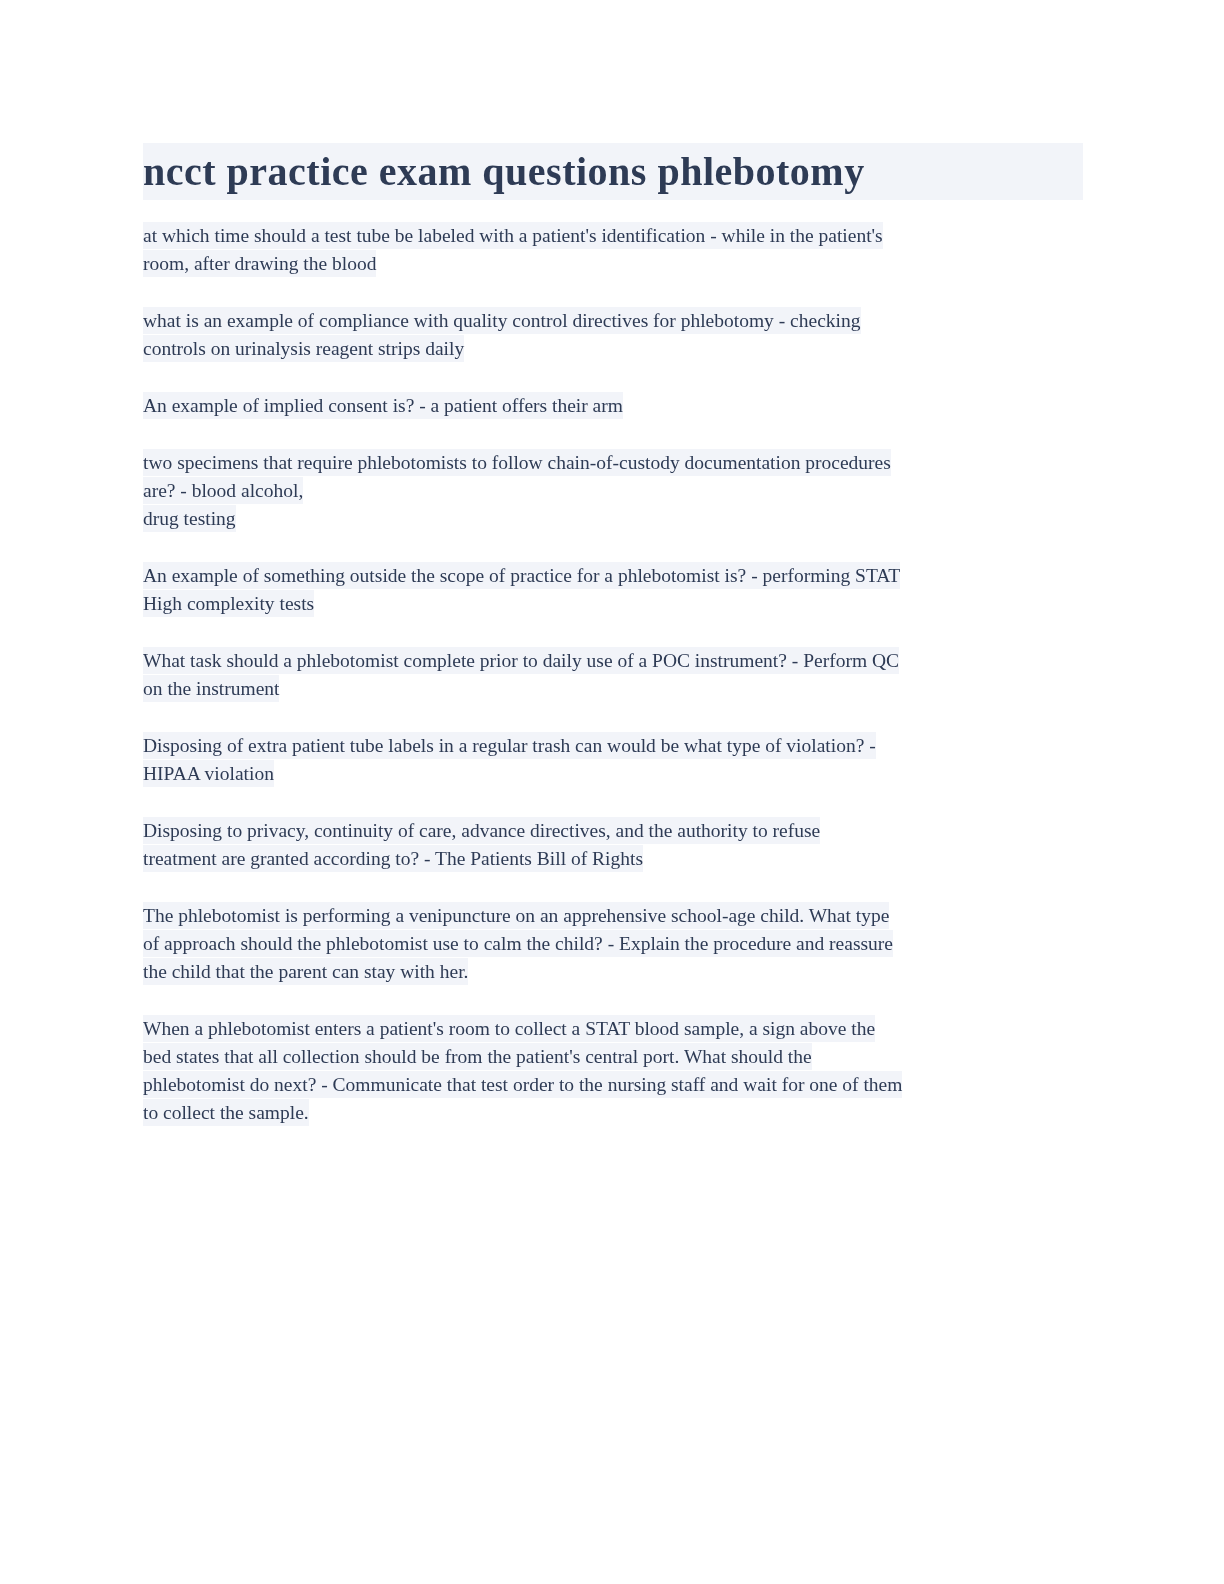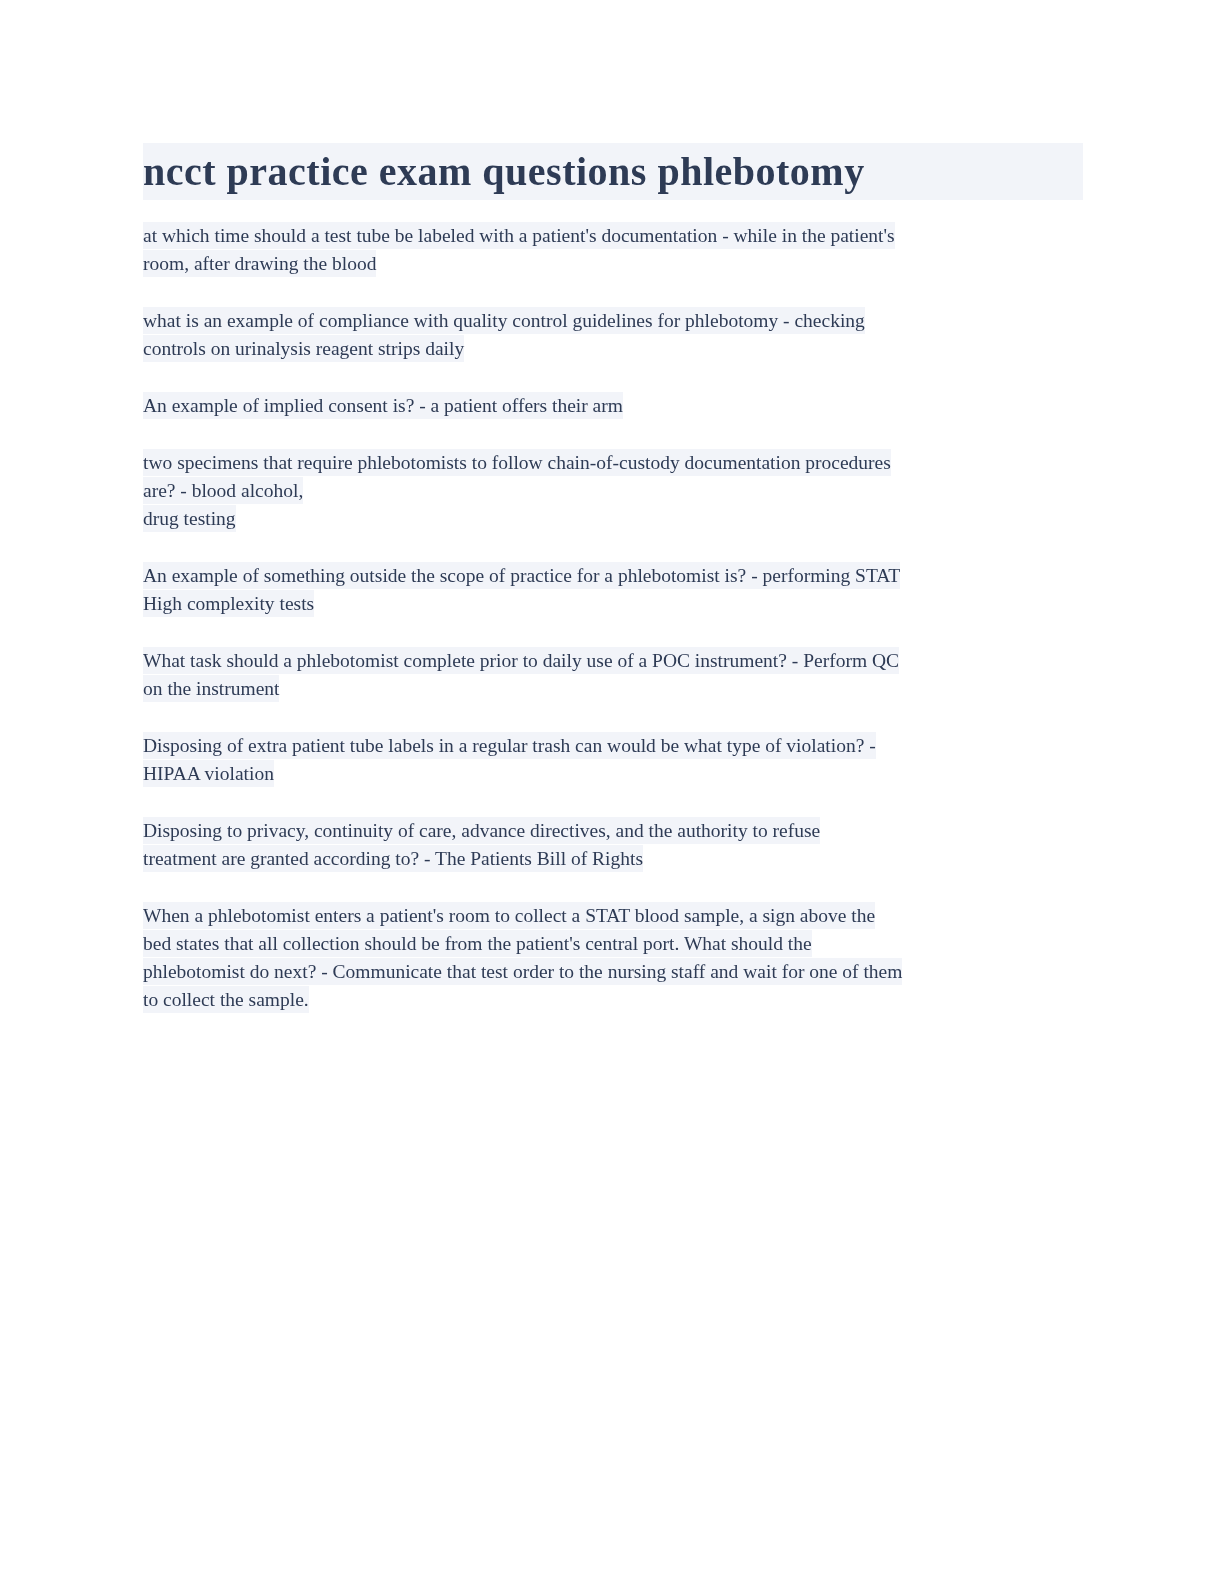--- a/index.html
+++ b/index.html
@@ -45,34 +45,37 @@
     padding: 3px 0;
   }
 </style>
 </head>
 <body>
 
 <div class="page">
 
   <h1 class="doc-title">ncct practice exam questions phlebotomy</h1>
 
-  <p class="para"><span class="hl">at which time should a test tube be labeled with a patient's documentation - while in the patient's
+  <p class="para"><span class="hl">at which time should a test tube be labeled with a patient's identification - while in the patient's
 room, after drawing the blood</span></p>
-  <p class="para"><span class="hl">what is an example of compliance with quality control guidelines for phlebotomy - checking
+  <p class="para"><span class="hl">what is an example of compliance with quality control directives for phlebotomy - checking
 controls on urinalysis reagent strips daily</span></p>
   <p class="para"><span class="hl">An example of implied consent is? - a patient offers their arm</span></p>
   <p class="para"><span class="hl">two specimens that require phlebotomists to follow chain-of-custody documentation procedures
 are? - blood alcohol,
 drug testing</span></p>
   <p class="para"><span class="hl">An example of something outside the scope of practice for a phlebotomist is? - performing STAT
 High complexity tests</span></p>
   <p class="para"><span class="hl">What task should a phlebotomist complete prior to daily use of a POC instrument? - Perform QC
 on the instrument</span></p>
   <p class="para"><span class="hl">Disposing of extra patient tube labels in a regular trash can would be what type of violation? -
 HIPAA violation</span></p>
   <p class="para"><span class="hl">Disposing to privacy, continuity of care, advance directives, and the authority to refuse
 treatment are granted according to? - The Patients Bill of Rights</span></p>
+  <p class="para"><span class="hl">The phlebotomist is performing a venipuncture on an apprehensive school-age child. What type
+of approach should the phlebotomist use to calm the child? - Explain the procedure and reassure
+the child that the parent can stay with her.</span></p>
   <p class="para"><span class="hl">When a phlebotomist enters a patient's room to collect a STAT blood sample, a sign above the
 bed states that all collection should be from the patient's central port. What should the
 phlebotomist do next? - Communicate that test order to the nursing staff and wait for one of them
 to collect the sample.</span></p>
 
 </div>
 
 </body></html>

